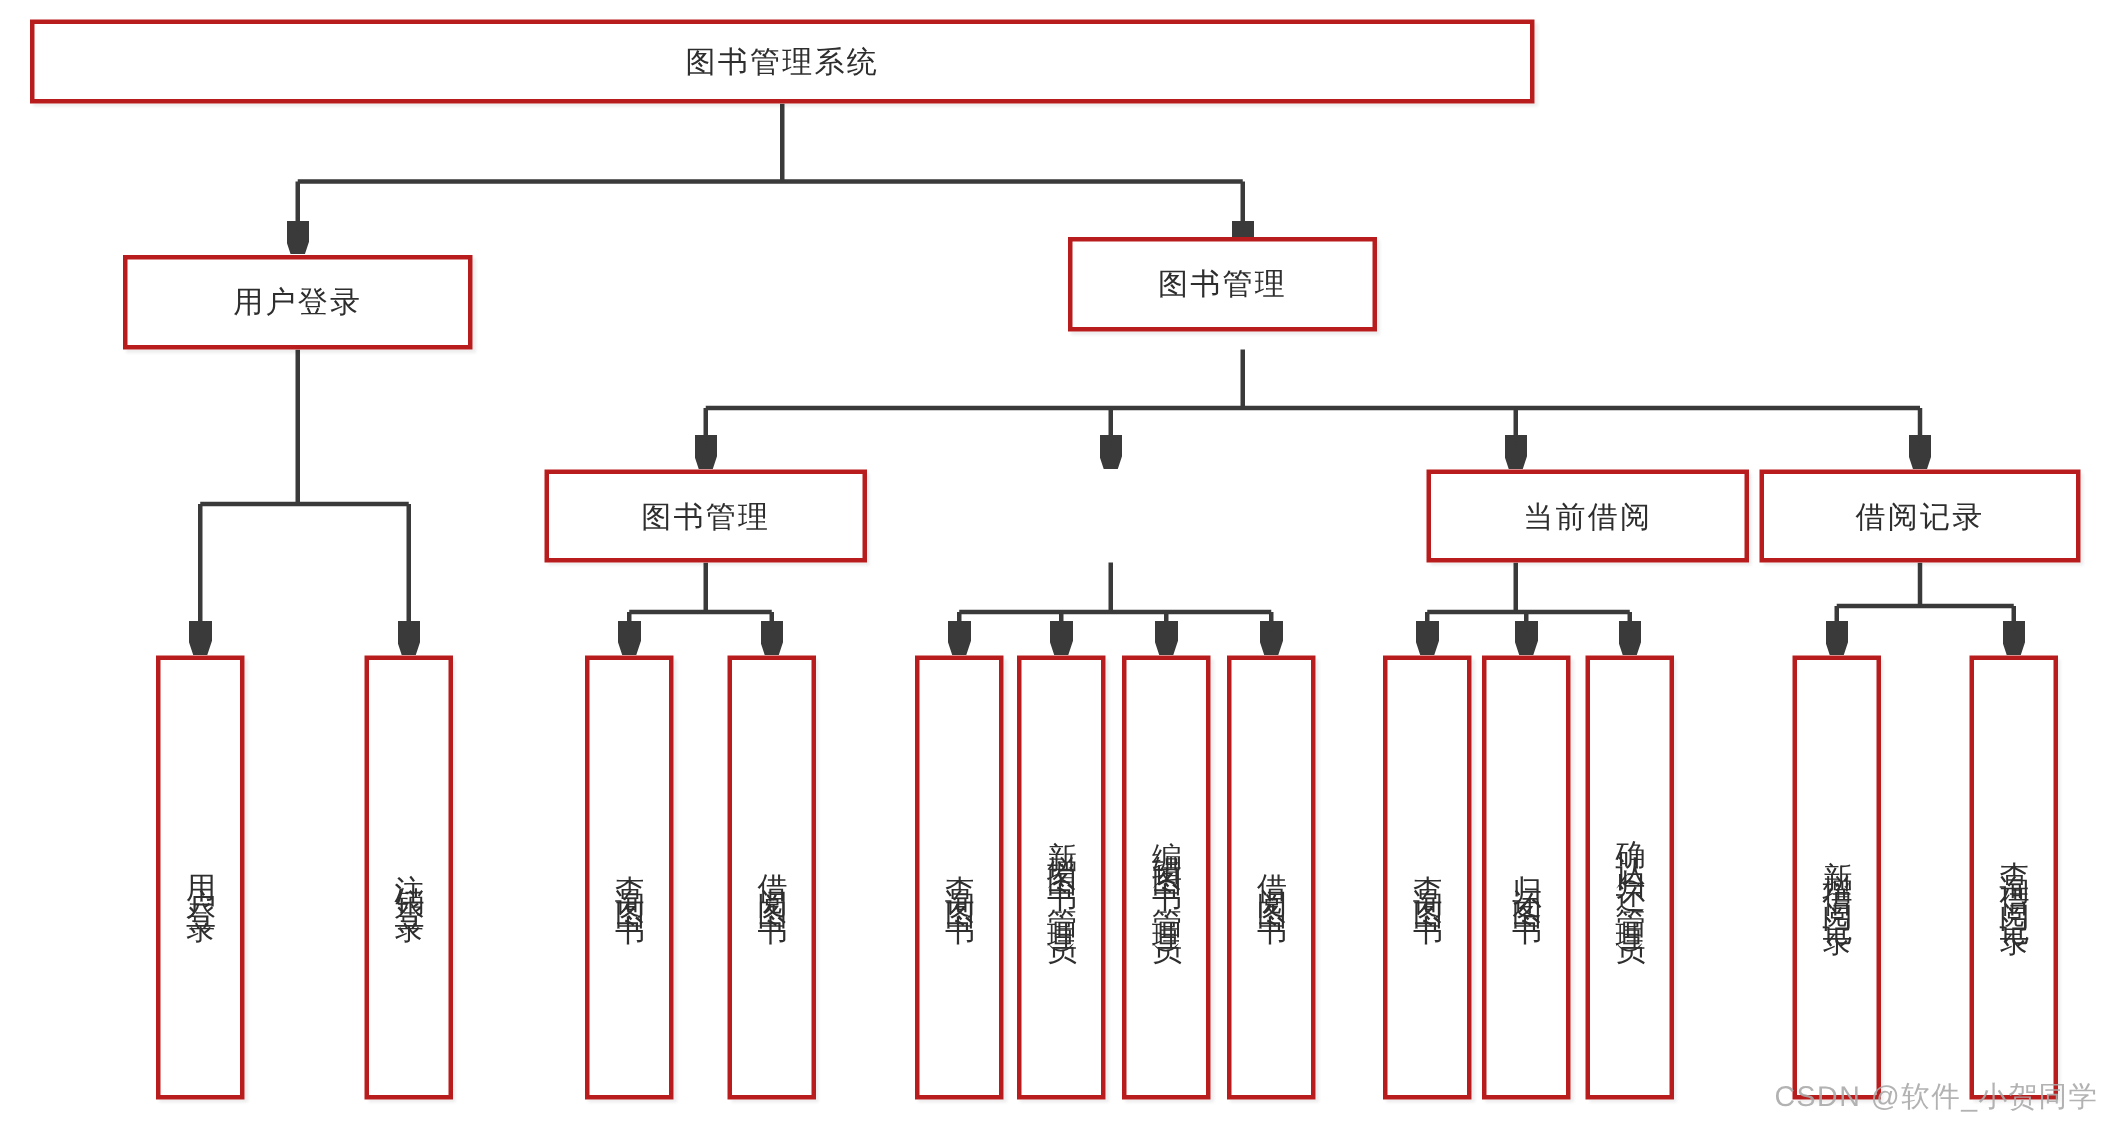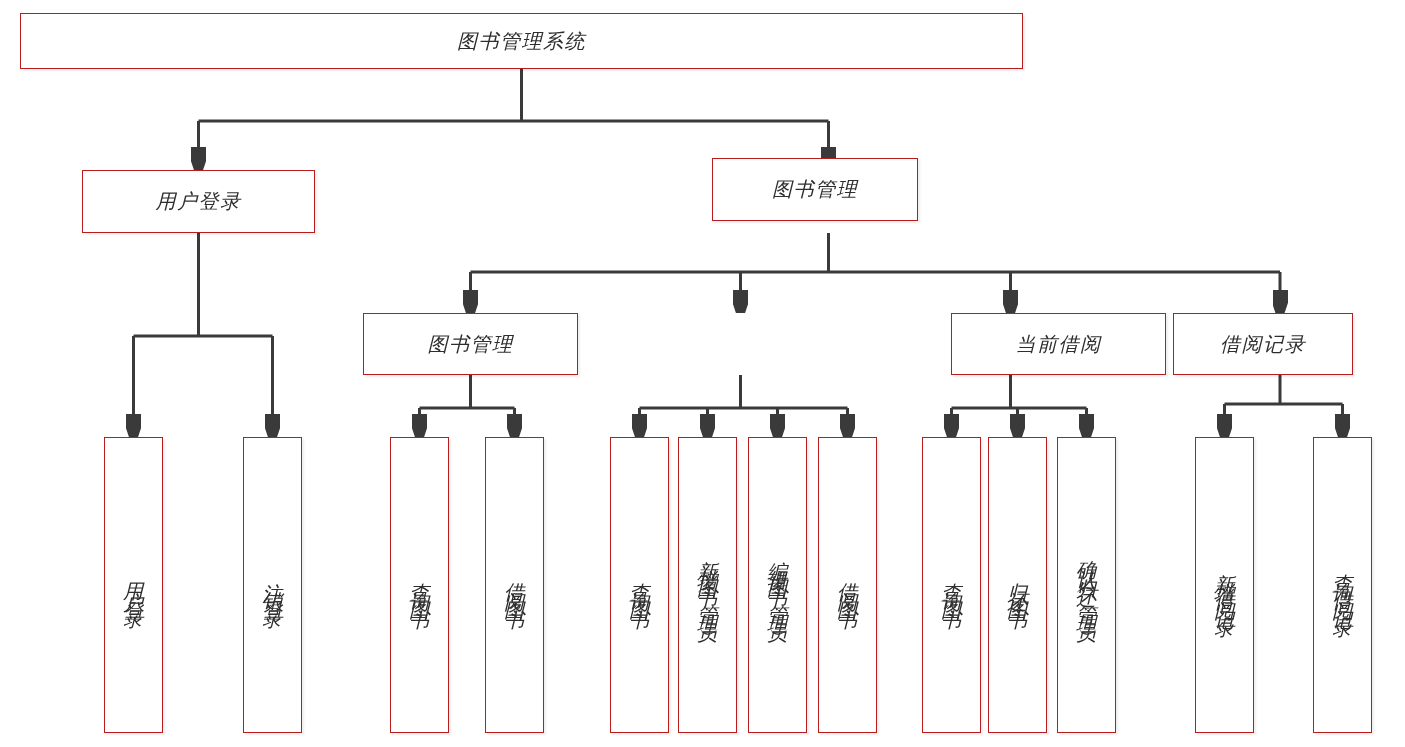--- a/index.html
+++ b/index.html
@@ -10,25 +10,24 @@
     overflow:hidden;
     font-family:"Liberation Sans", sans-serif;
     color:#2e2e2e;
   }
   .edges{position:absolute;left:0;top:0;z-index:1;}
   .edges path{stroke:#3a3a3a;stroke-width:3;fill:none;}
   .box{
     position:absolute;
     box-sizing:border-box;
     background:#ffffff;
-    border:1px solid #b91c1c;
+    border:3px solid #b91c1c;
     display:flex;align-items:center;justify-content:center;
     z-index:2;
     box-shadow:2px 2px 2px rgba(0,0,0,0.07);
-    font-style:italic;
   }
   .hbox{
     font-size:20px;
     letter-spacing:1.5px;
     white-space:nowrap;
   }
   .vbox{
     top:437px;height:296px;width:59px;
     writing-mode:vertical-rl;
     text-orientation:mixed;
@@ -95,34 +94,35 @@
     <path d="M1342.5,404 V435" marker-end="url(#arw)"></path>
   </svg>
 
   <div class="box hbox" style="left:20px;top:13px;width:1003px;height:56px;">图书管理系统</div>
 
   <div class="box hbox" style="left:82px;top:170px;width:233px;height:63px;">用户登录</div>
   <div class="box hbox" style="left:712px;top:158px;width:206px;height:63px;">图书管理</div>
 
   <div class="box hbox" style="left:363px;top:313px;width:215px;height:62px;">图书管理</div>
   <div class="box hbox" style="left:903px;top:313px;width:215px;height:62px;margin-left:48px;">当前借阅</div>
-  <div class="box hbox" style="left:1173px;top:313px;width:180px;height:62px;">借阅记录</div>
+  <div class="box hbox" style="left:1173px;top:313px;width:214px;height:62px;">借阅记录</div>
 
   <div class="box vbox" style="left:104px;">用户登录</div>
   <div class="box vbox" style="left:243px;">注销登录</div>
 
   <div class="box vbox" style="left:390px;">查询图书</div>
   <div class="box vbox" style="left:485px;">借阅图书</div>
 
   <div class="box vbox" style="left:610px;">查询图书</div>
   <div class="box vbox" style="left:678px;">新增图书（管理员）</div>
   <div class="box vbox" style="left:748px;">编辑图书（管理员）</div>
   <div class="box vbox" style="left:818px;">借阅图书</div>
 
   <div class="box vbox" style="left:922px;">查询图书</div>
   <div class="box vbox" style="left:988px;">归还图书</div>
   <div class="box vbox" style="left:1057px;">确认归还（管理员）</div>
 
   <div class="box vbox" style="left:1195px;">新增借阅记录</div>
   <div class="box vbox" style="left:1313px;">查询借阅记录</div>
 
+  <div class="watermark">CSDN @软件_小贺同学</div>
 
 </div>
 
 </body></html>

